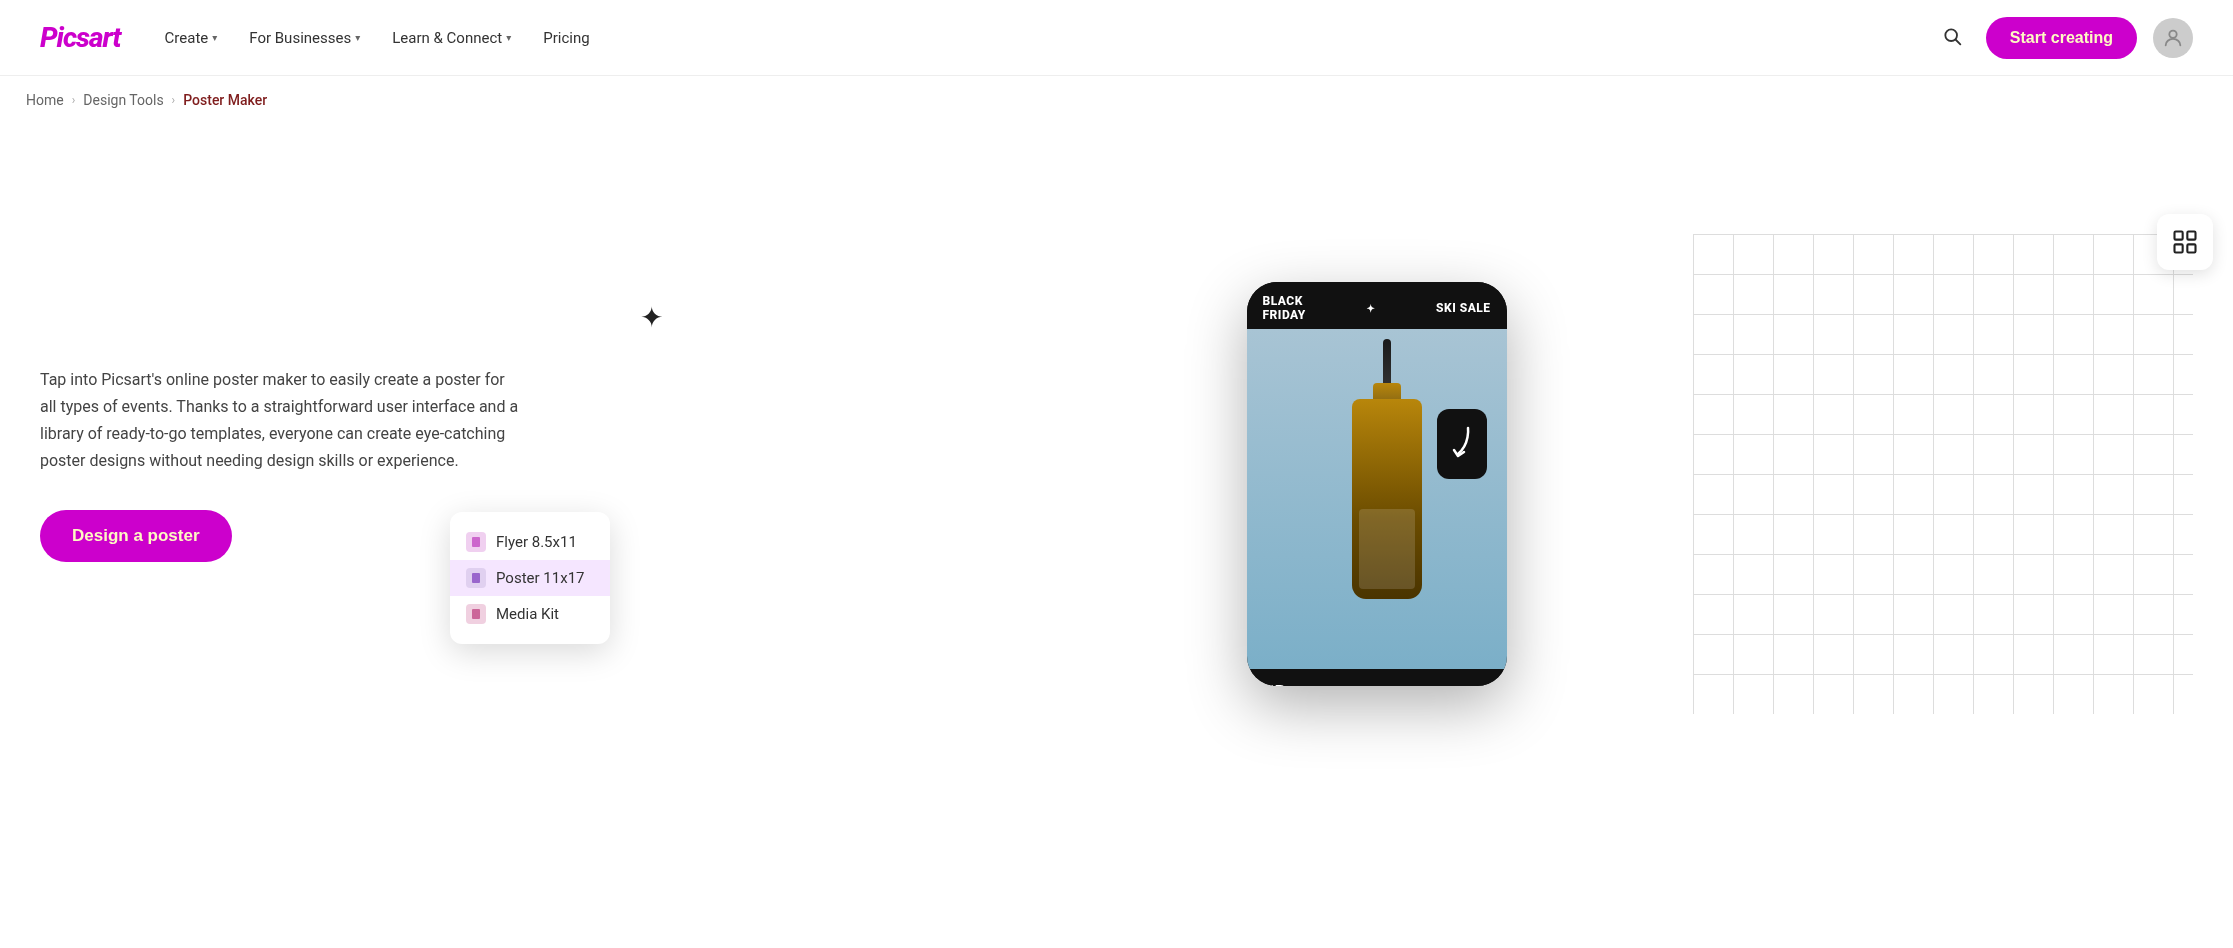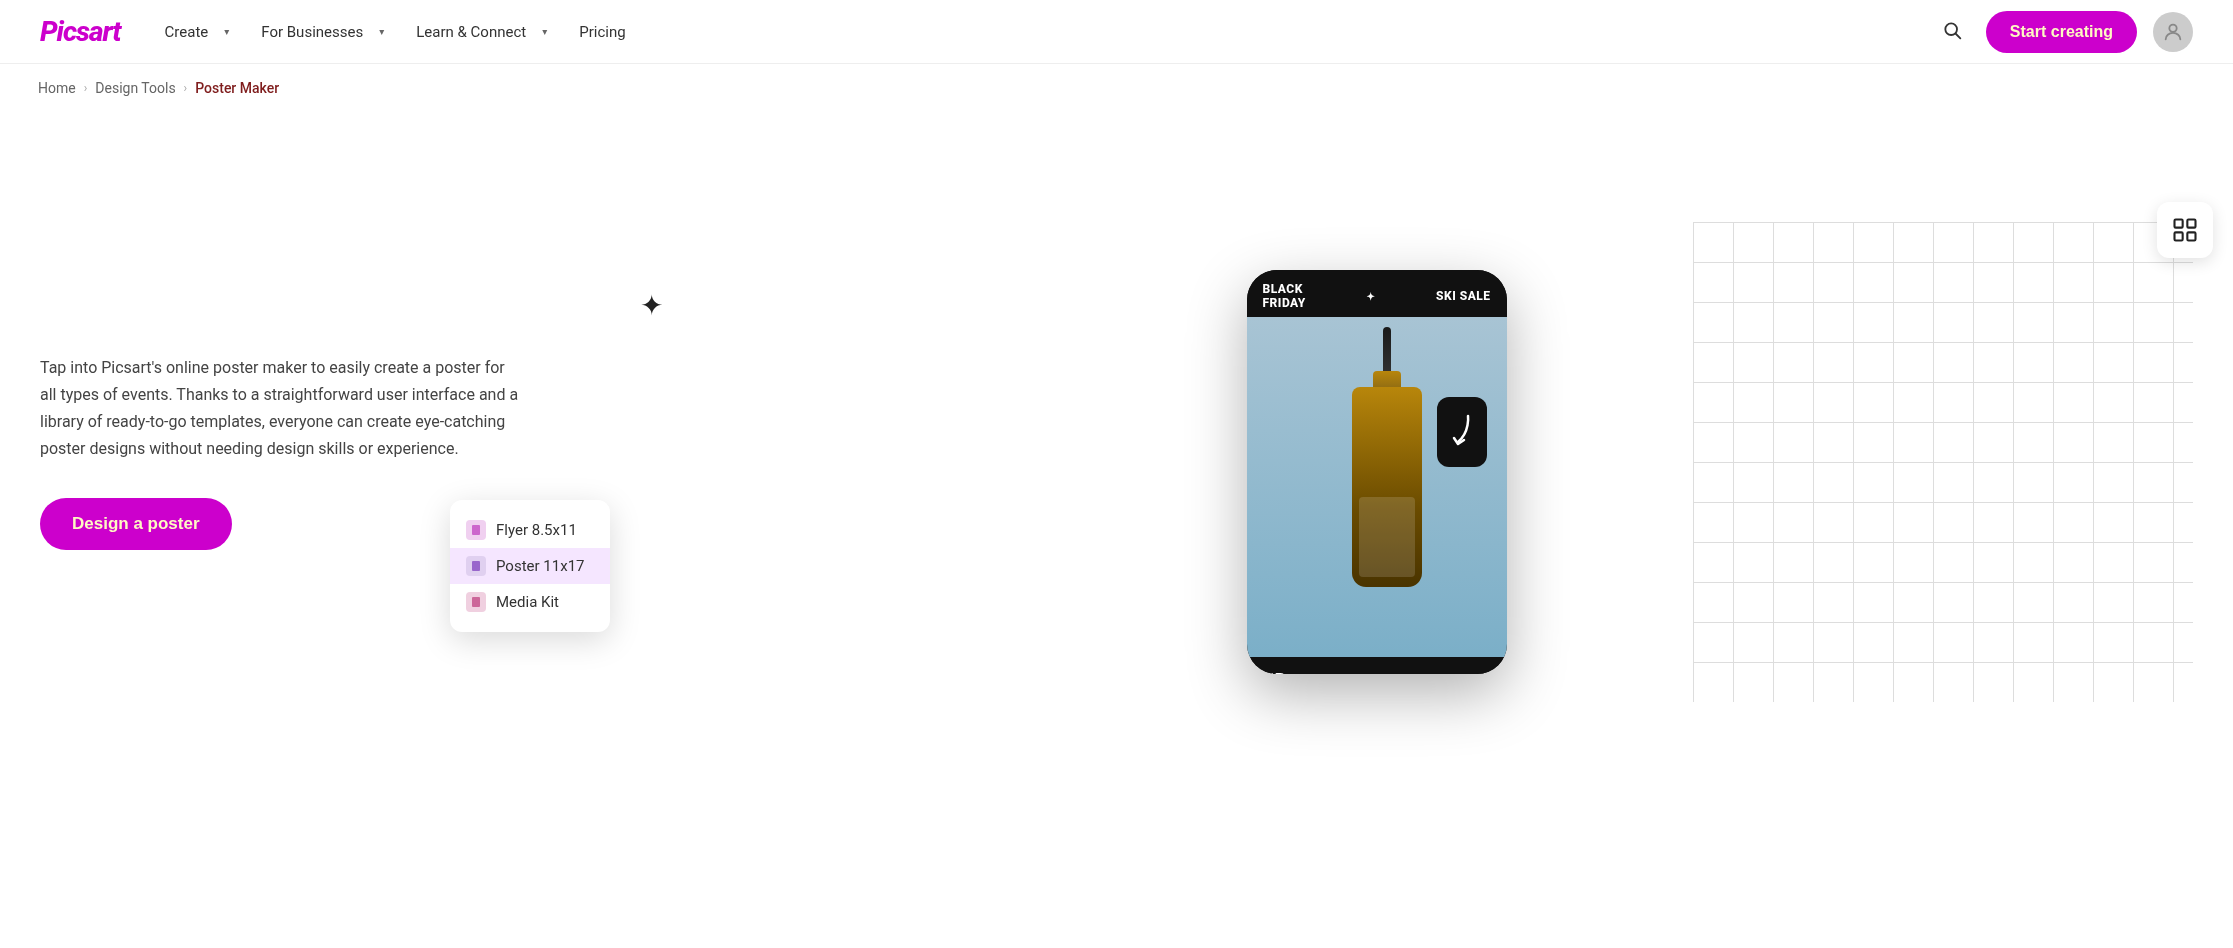--- a/index.html
+++ b/index.html
@@ -1,29 +1,29 @@
 <!DOCTYPE html>
 <html><head>
   <meta charset="utf-8">
   <style>
     * { box-sizing: border-box; margin: 0; padding: 0; }
     body { font-family: -apple-system, BlinkMacSystemFont, 'Segoe UI', Roboto, sans-serif; background: #fff; color: #222; overflow-x: hidden; }
 
     
     .navbar {
       display: flex; align-items: center; justify-content: space-between;
-      padding: 0 40px; height: 64px; border-bottom: 1px solid #eee;
+      padding: 0 40px; height: 76px; border-bottom: 1px solid #eee;
       background: #fff; position: sticky; top: 0; z-index: 100;
     }
     .navbar-left { display: flex; align-items: center; gap: 32px; }
     .logo { display: flex; align-items: center; }
     .logo-text { font-size: 28px; font-weight: 800; color: #cc00cc; font-style: italic; letter-spacing: -1px; }
     .nav-links { display: flex; align-items: center; gap: 8px; }
     .nav-item {
-      display: flex; align-items: center; gap: 16px;
+      display: flex; align-items: center; gap: 4px;
       font-size: 15px; color: #333; padding: 8px 12px;
       cursor: pointer; border-radius: 6px; transition: background 0.15s;
       white-space: nowrap;
     }
     .chevron-icon { font-size: 10px; color: #666; }
     .navbar-right { display: flex; align-items: center; gap: 16px; }
     .search-btn { background: none; border: none; cursor: pointer; padding: 8px; border-radius: 50%; }
     .start-btn {
       background: #cc00cc; color: #fef9c3; border: none; border-radius: 30px;
       padding: 12px 24px; font-size: 16px; font-weight: 600; cursor: pointer;
@@ -31,21 +31,21 @@
     }
     .avatar-btn {
       width: 40px; height: 40px; border-radius: 50%; background: #ccc;
       border: none; cursor: pointer; display: flex; align-items: center; justify-content: center;
       font-size: 18px; color: #888;
     }
 
     
     .breadcrumb {
       display: flex; align-items: center; gap: 8px;
-      padding: 16px 26px; font-size: 14px; color: #666; margin-left: 12px;
+      padding: 16px 26px; font-size: 14px; color: #666;
     }
     .breadcrumb-item { color: #666; cursor: pointer; }
     .breadcrumb-item.active { color: #7f1d1d; font-weight: 500; }
     .breadcrumb-sep { color: #aaa; font-size: 12px; }
 
     
     .hero {
       display: flex; align-items: center; justify-content: space-between;
       padding: 60px 40px 40px 40px; min-height: 600px;
       background: #fff;

